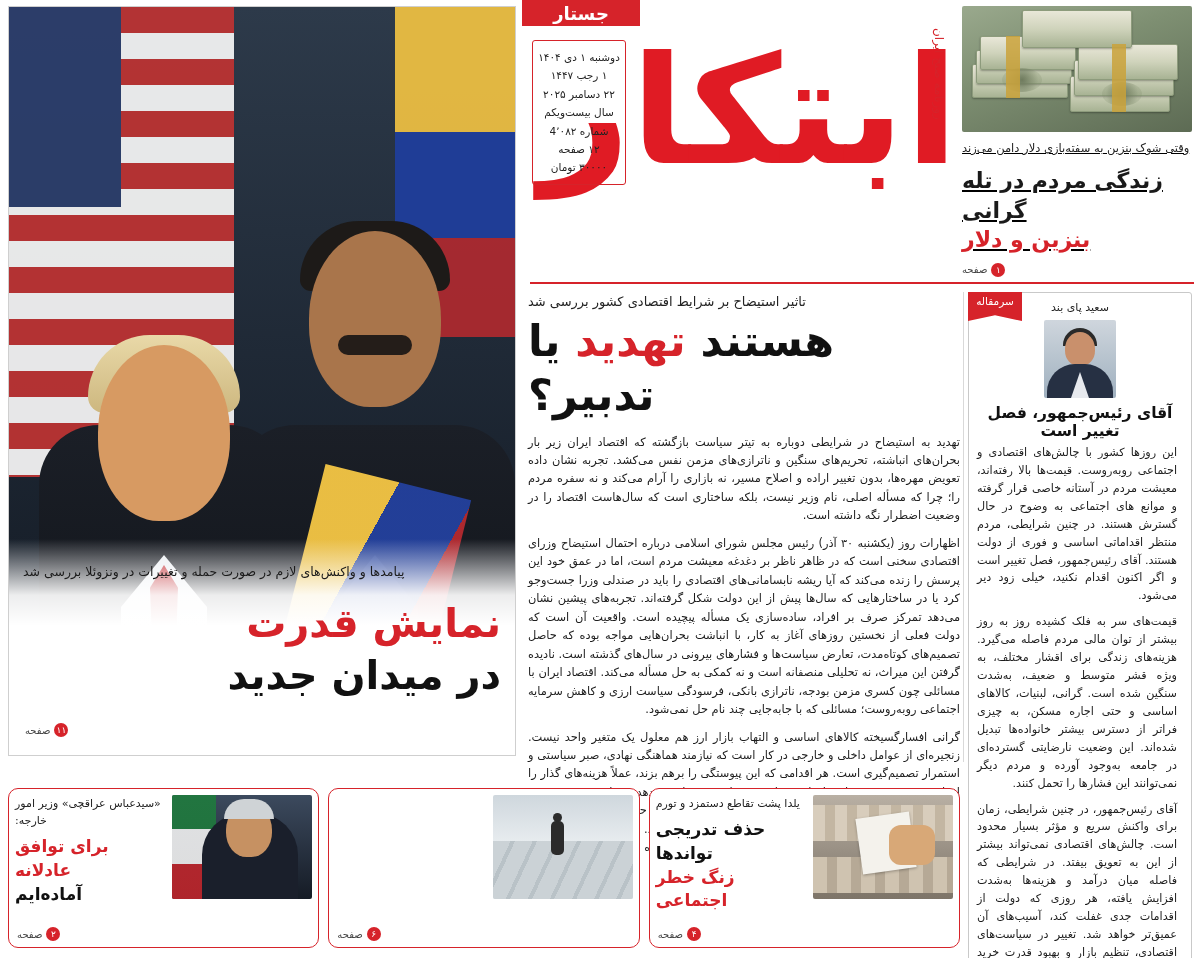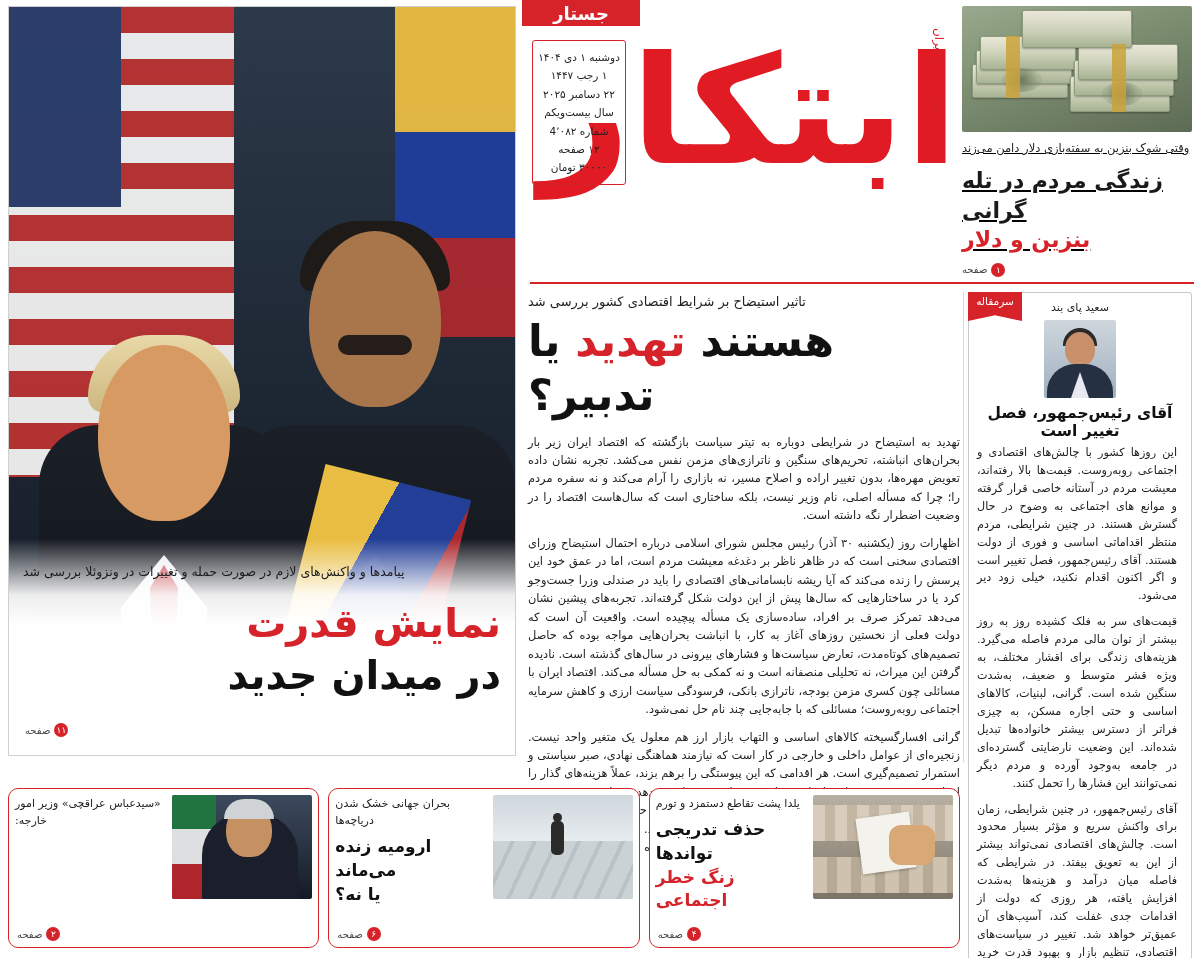--- a/index.html
+++ b/index.html
@@ -537,42 +537,39 @@
         <span>صفحه</span>
       </div>
     </div>
 
     <div class="b-card">
       <div class="b-thumb t2">
         <div class="crack"></div>
           <div class="person"></div>
           <div class="phead"></div>
       </div>
-      <div class="b-text">
-        <div class="b-kicker">بحران جهانی خشک شدن دریاچه‌ها</div>
-        <div class="b-title">
-          <span>ارومیه زنده می‌ماند</span><br>
-          <span>یا نه؟</span>
-        </div>
-      </div>
       <div class="b-badge page-badge">
         <span class="circle">۶</span>
         <span>صفحه</span>
       </div>
     </div>
 
     <div class="b-card">
       <div class="b-thumb t1">
         <div class="flagIR"></div>
           <div class="fig"></div>
           <div class="fc"></div>
           <div class="fh"></div>
       </div>
       <div class="b-text">
         <div class="b-kicker">«سیدعباس عراقچی» وزیر امور خارجه:</div>
+        <div class="b-title">
+          <span class="red">برای توافق عادلانه</span><br>
+          <span>آماده‌ایم</span>
+        </div>
       </div>
       <div class="b-badge page-badge">
         <span class="circle">۲</span>
         <span>صفحه</span>
       </div>
     </div>
 
   </div>
 
 </div>

